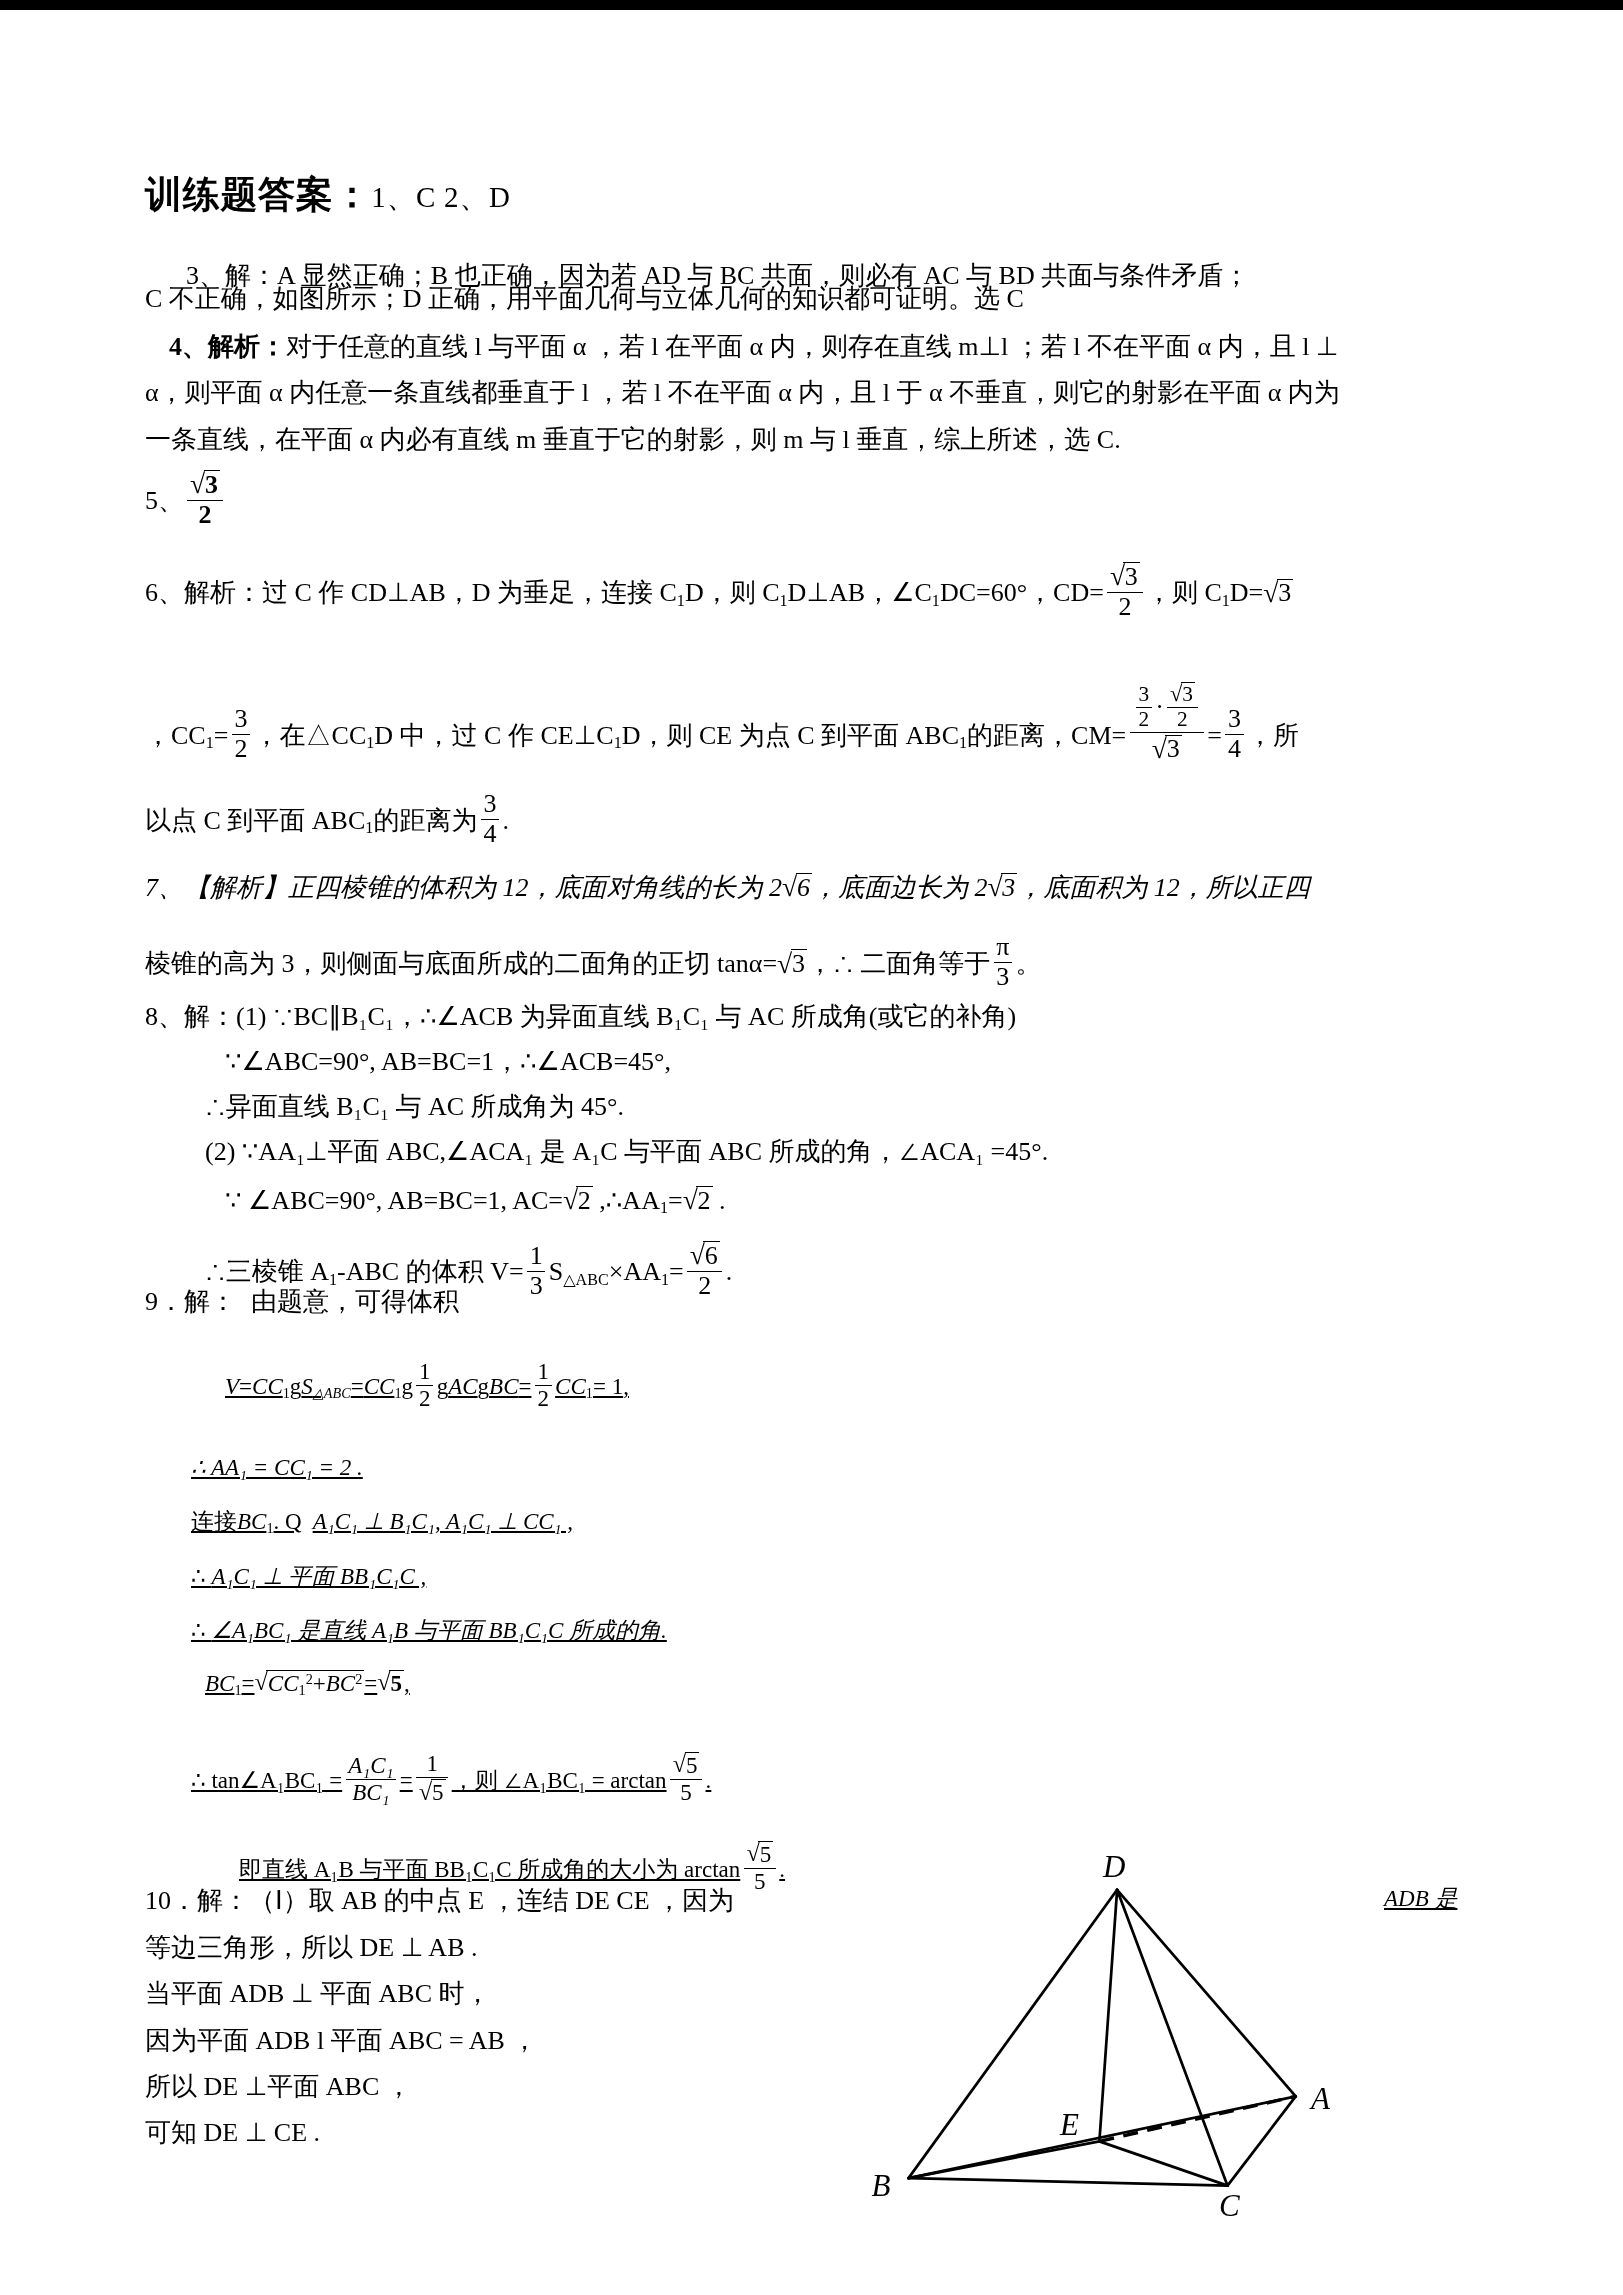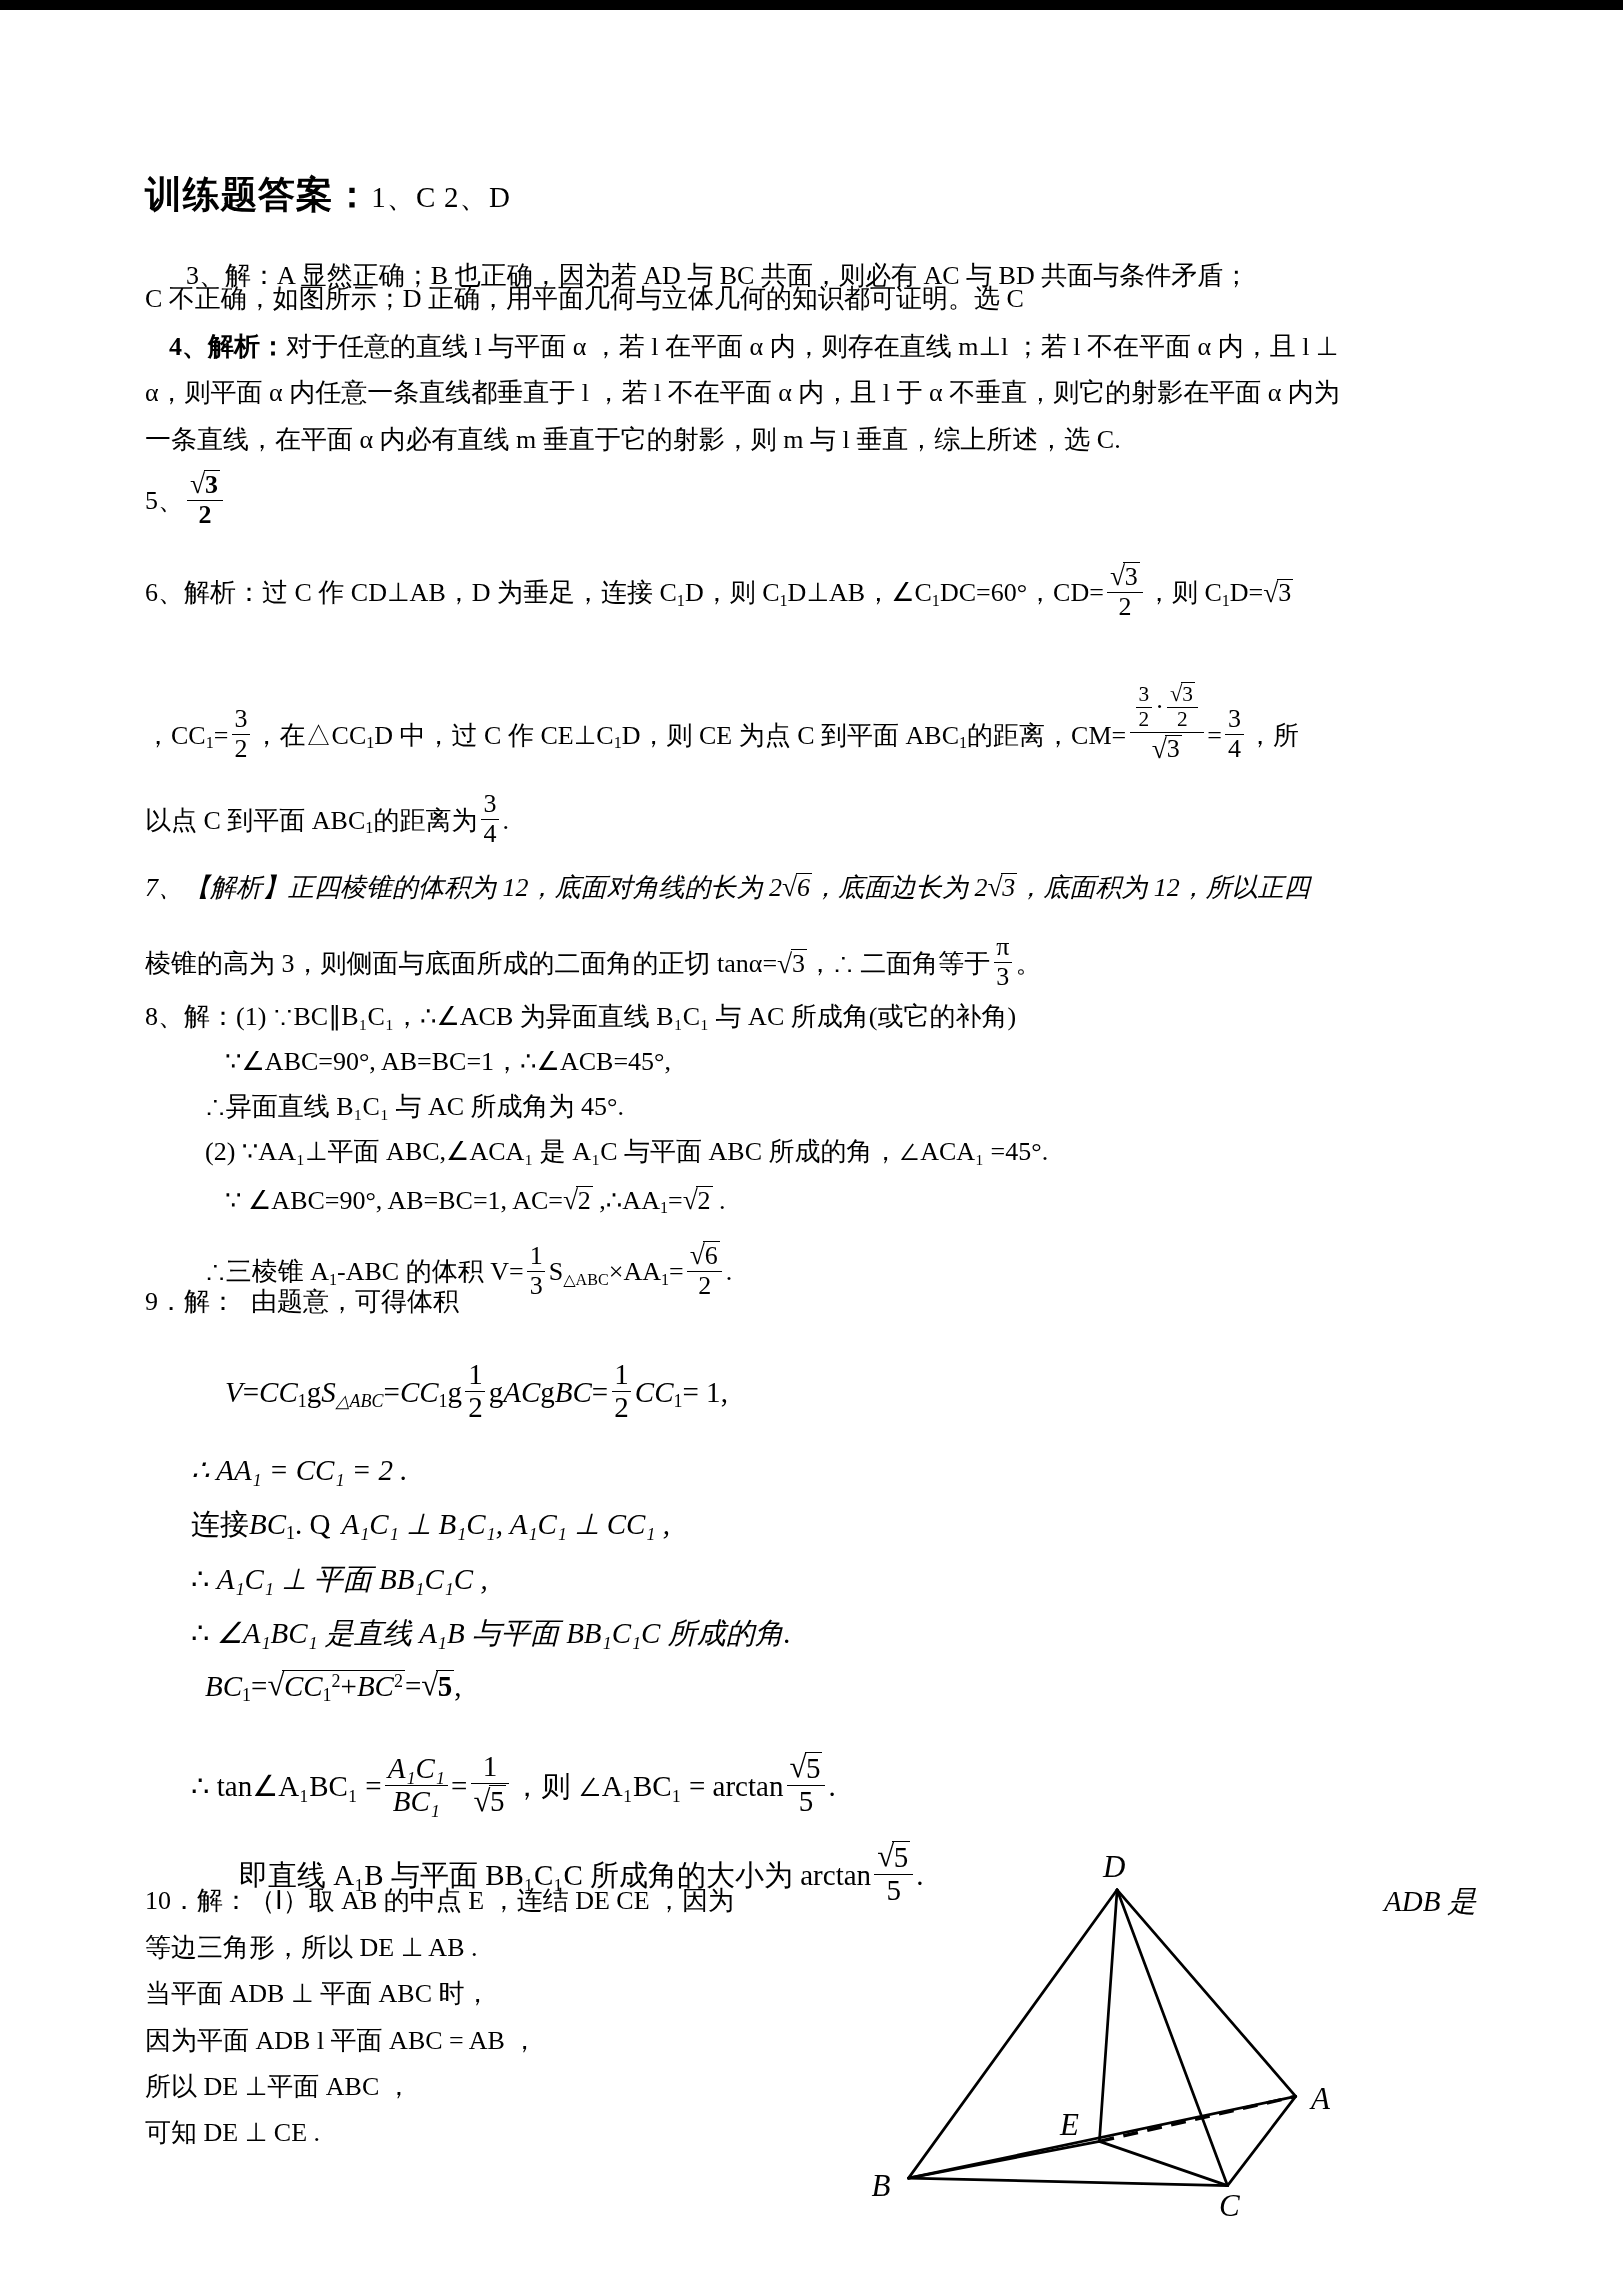--- a/index.html
+++ b/index.html
@@ -23,21 +23,21 @@
     white-space:nowrap;
     color:#000;
     font-family:"Liberation Serif",serif;
     line-height:1;
   }
   
   .t-title{font-size:37px;font-weight:bold;letter-spacing:0.7px;}
   .t-ans{font-size:29px;}
   .t-body{font-size:26px;}
   .t-body b{font-weight:bold;}
-  .t-math{font-size:29px;font-style:italic;font-family:"Liberation Serif",serif;}
+  .t-math{font-size:23px;font-style:italic;font-family:"Liberation Serif",serif;text-decoration:underline;}
   .up{font-style:normal;}
   i.v{font-style:italic;}
   sub{font-size:0.62em;vertical-align:-0.28em;font-style:normal;}
   sup{font-size:0.62em;vertical-align:0.48em;font-style:normal;}
   .sub-it{font-size:0.62em;vertical-align:-0.28em;font-style:italic;}
 
   
   .frac{
     display:inline-block;
     vertical-align:-0.52em;

